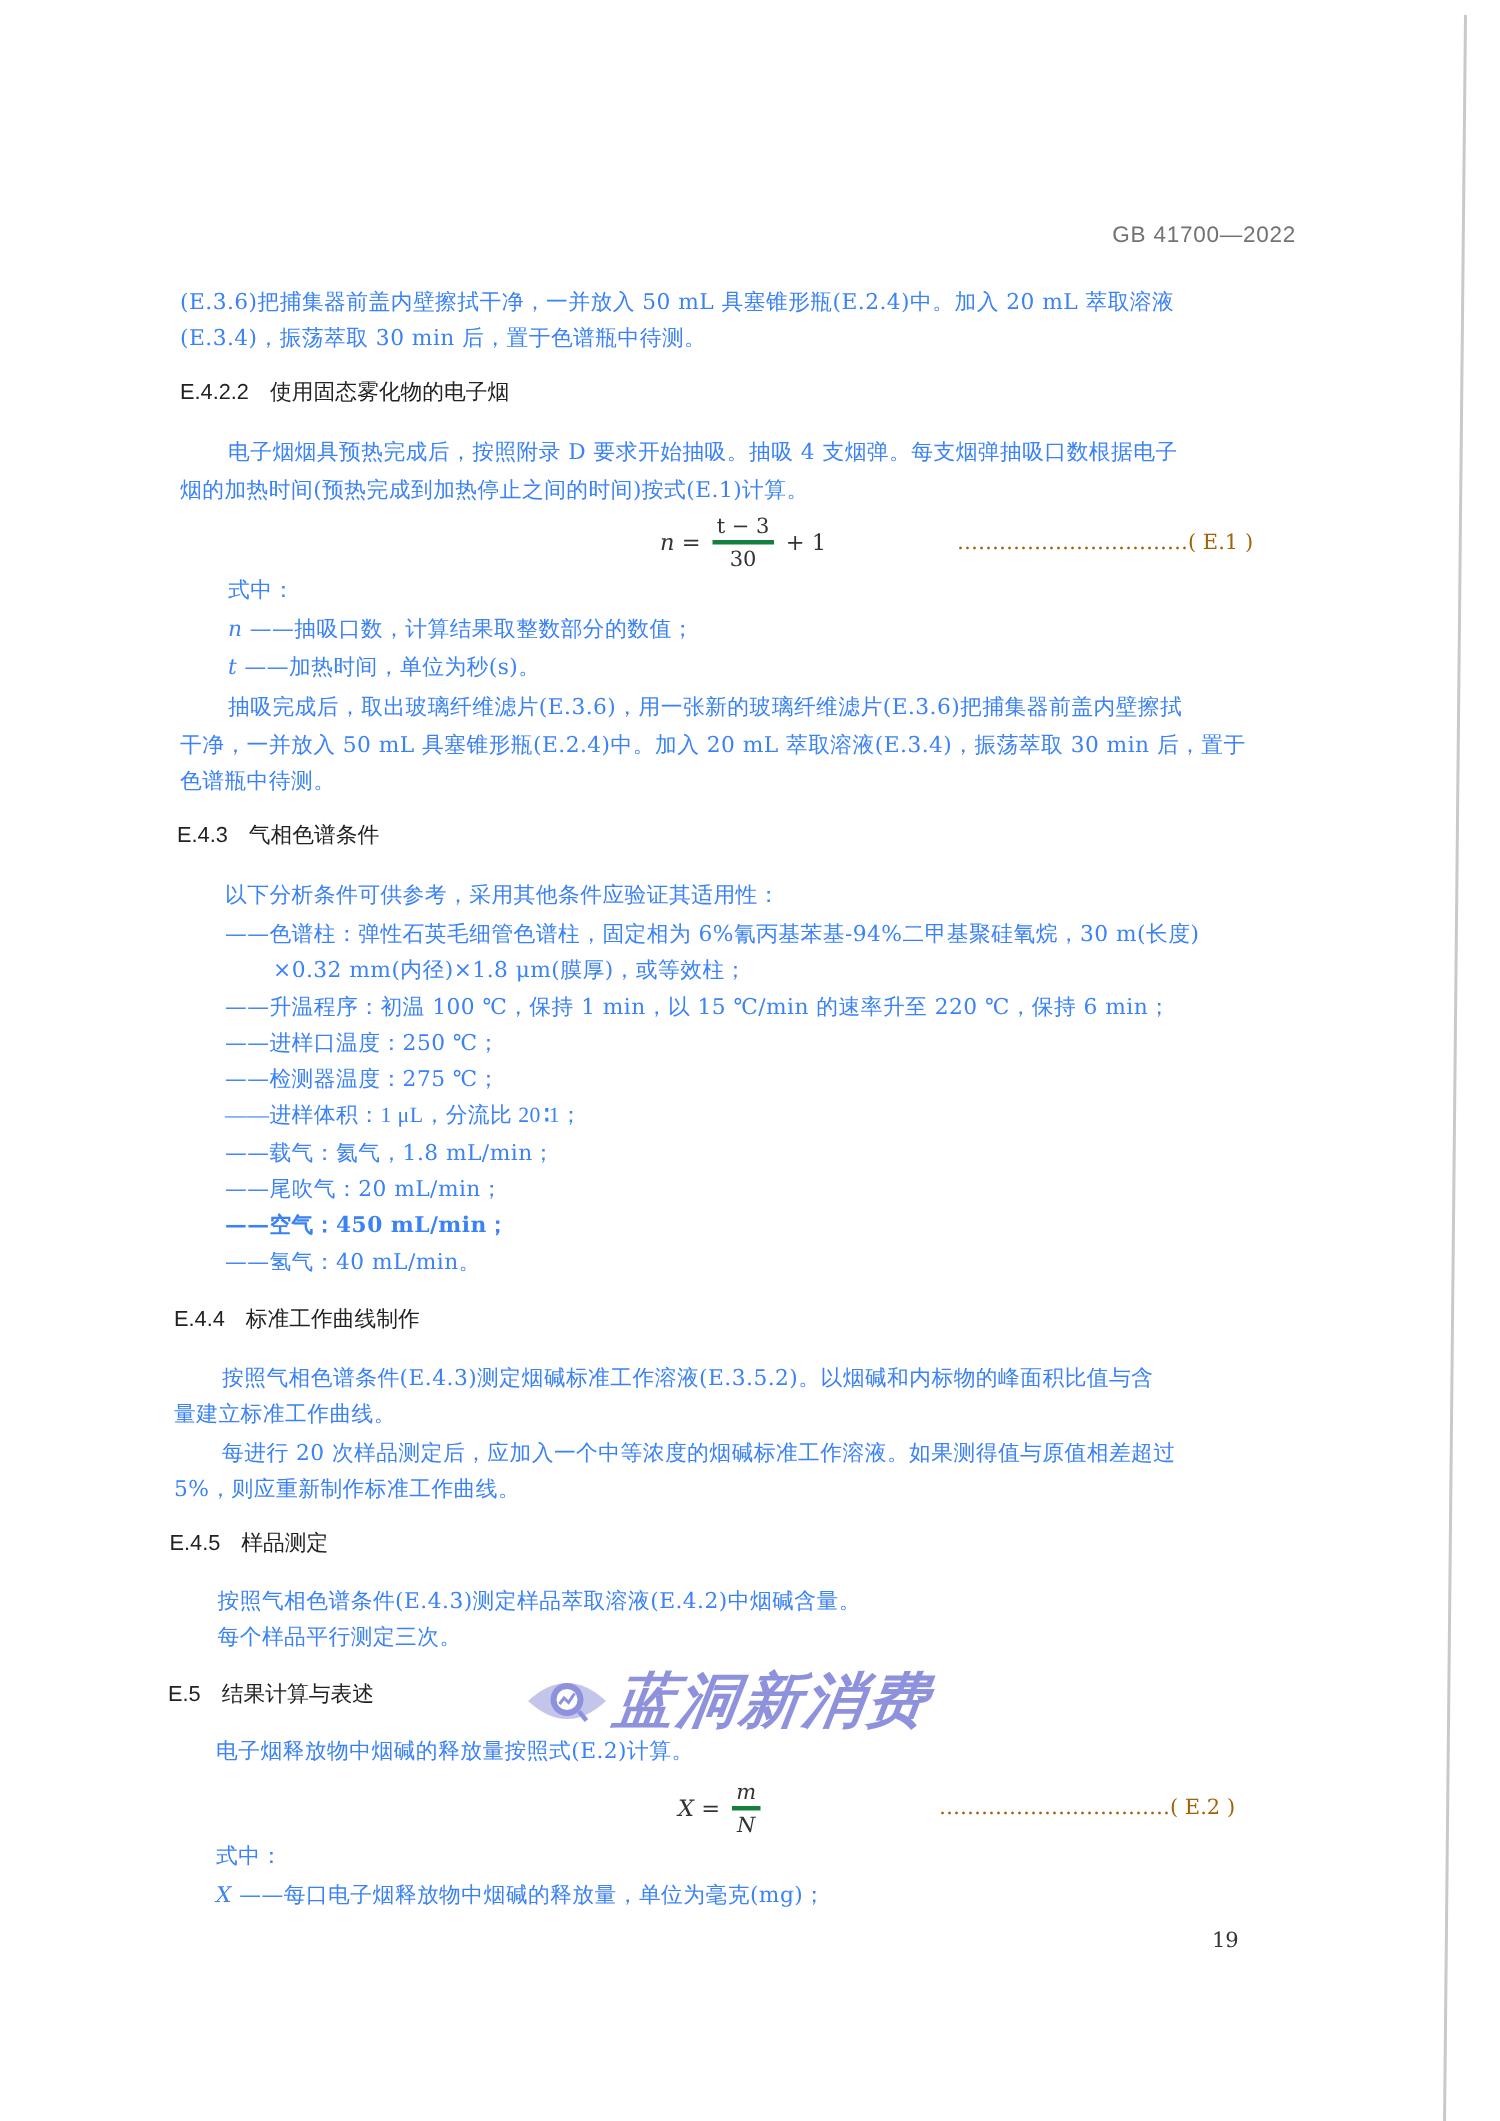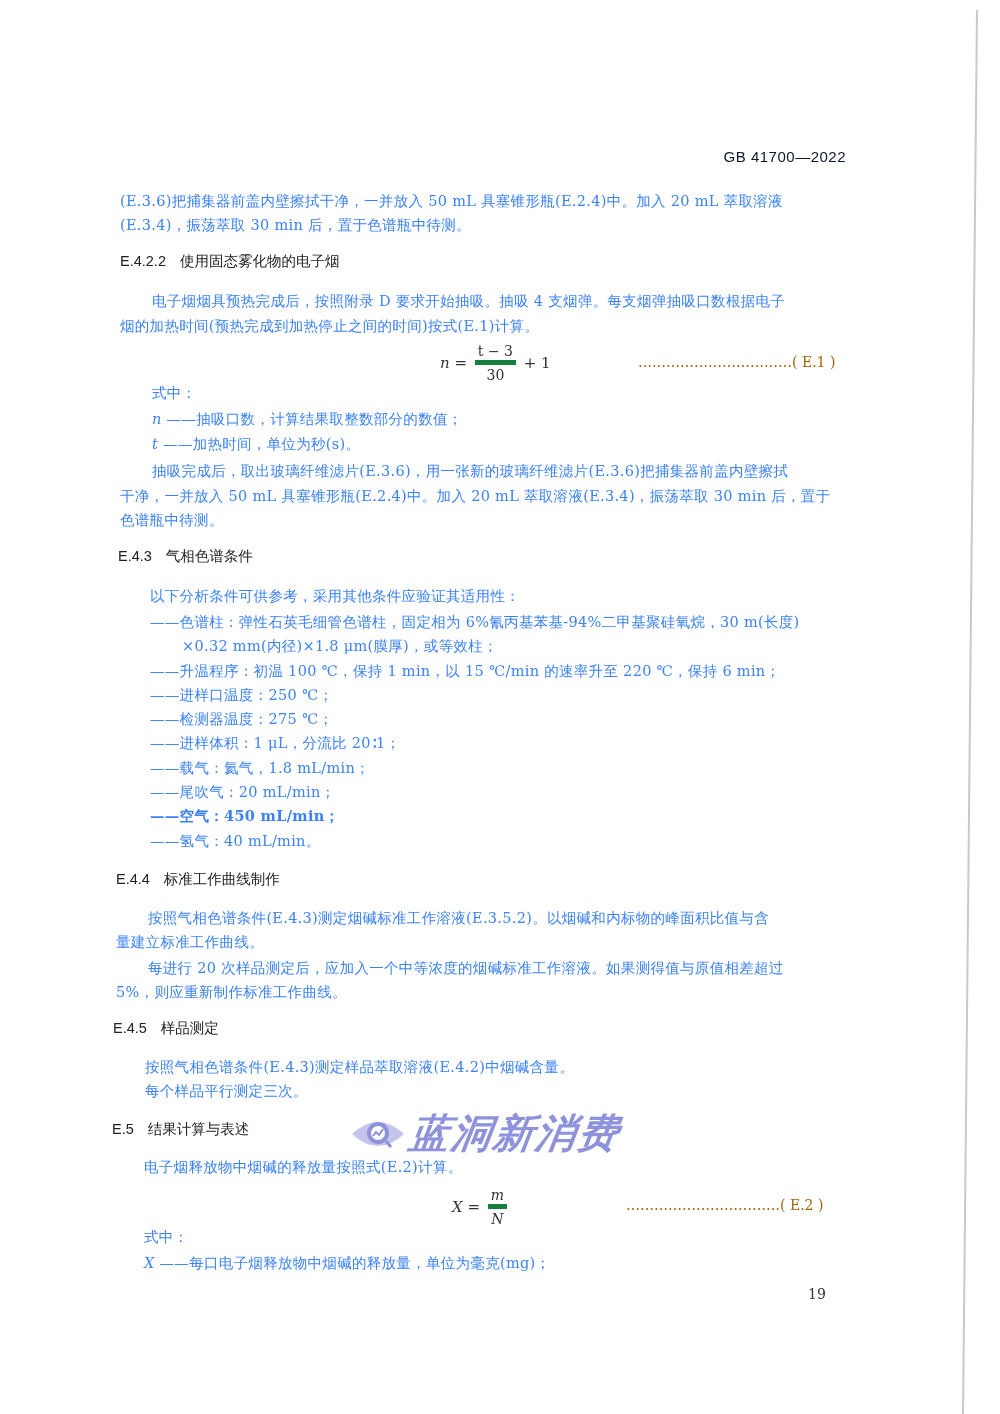--- a/index.html
+++ b/index.html
@@ -5,32 +5,32 @@
     html, body { margin: 0; padding: 0; }
     body {
       width: 1000px; height: 1414px; background: #ffffff; position: relative; overflow: hidden;
       font-family: "DejaVu Serif", "Liberation Serif", serif; color: #2b2b2b;
     }
     .page-edge {
       position: absolute; top: 10px; bottom: 0; width: 2px; background: #c9c9c9;
       left: 976px; transform: skewX(-0.57deg); transform-origin: top left;
     }
     .std-code {
-      position: absolute; top: 148px; right: 154px; font-size: 15px; letter-spacing: 0.5px; color: #0f172a;
+      position: absolute; top: 148px; right: 136px; font-size: 15px; letter-spacing: 0.5px; color: #737373;
       font-family: "Liberation Sans", "DejaVu Sans", sans-serif;
       margin-left: 40px;
     }
     .line { position: absolute; font-size: 14.5px; white-space: nowrap; color: #3b82f6; letter-spacing: 0.3px; }
     .heading { position: absolute; font-size: 14.5px; white-space: nowrap; color: #222;
       font-family: "DejaVu Sans", "Liberation Sans", sans-serif; }
     .heading .num { font-family: "Liberation Sans", sans-serif; margin-right: 14px; }
     .formula { position: absolute; font-size: 15px; white-space: nowrap; color: #333; }
     .formula i { font-style: italic; }
     .frac { display: inline-block; vertical-align: middle; text-align: center; margin: 0 3px; }
-    .frac .num-part { display: block; border-bottom: 5px solid #15803d; padding: 0 3px; line-height: 18px; font-size: 14px; }
+    .frac .num-part { display: block; border-bottom: 3px solid #15803d; padding: 0 3px; line-height: 18px; font-size: 14px; }
     .frac .den-part { display: block; line-height: 20px; font-size: 14px; }
     .eqno { position: absolute; font-size: 14px; white-space: nowrap; color: #a16207; }
     .var { font-style: italic; }
     .page-num { position: absolute; top: 1286px; left: 808px; font-size: 14px; color: #333; }
     .watermark { position: absolute; left: 350px; top: 1106px; display: flex; align-items: center; opacity: 0.85; }
     .wm-logo { width: 48px; height: 40px; position: relative; }
     .wm-text { font-family: "DejaVu Sans", sans-serif; font-weight: bold; font-style: italic; font-size: 40px;
       color: #7b7fd6; letter-spacing: 2px; margin-left: 12px; transform: skewX(-8deg); }
   </style>
 </head>
@@ -75,21 +75,21 @@
 
 <div class="heading" style="top:547px; left:118px;">
   <span class="num">E.4.3</span><span>气相色谱条件</span>
 </div>
 <div class="line" style="top:587px; left:150px;">以下分析条件可供参考，采用其他条件应验证其适用性：</div>
 <div class="line" style="top:613px; left:150px;">——色谱柱：弹性石英毛细管色谱柱，固定相为 6%氰丙基苯基-94%二甲基聚硅氧烷，30 m(长度)</div>
 <div class="line" style="top:637px; left:182px;">×0.32 mm(内径)×1.8 μm(膜厚)，或等效柱；</div>
 <div class="line" style="top:662px; left:150px;">——升温程序：初温 100 ℃，保持 1 min，以 15 ℃/min 的速率升至 220 ℃，保持 6 min；</div>
 <div class="line" style="top:686px; left:150px;">——进样口温度：250 ℃；</div>
 <div class="line" style="top:710px; left:150px;">——检测器温度：275 ℃；</div>
-<div class="line" style="top:734px; left:150px;">——进样体积：1 μL，分流比 20∶1；</div>
+<div class="line" style="top:734px; left:150px;font-family:Liberation Serif, serif;">——进样体积：1 μL，分流比 20∶1；</div>
 <div class="line" style="top:759px; left:150px;">——载气：氦气，1.8 mL/min；</div>
 <div class="line" style="top:783px; left:150px;">——尾吹气：20 mL/min；</div>
 <div class="line" style="top:807px; left:150px;font-weight:bold;">——空气：450 mL/min；</div>
 <div class="line" style="top:832px; left:150px;">——氢气：40 mL/min。</div>
 
 <div class="heading" style="top:870px; left:116px;">
   <span class="num">E.4.4</span><span>标准工作曲线制作</span>
 </div>
 <div class="line" style="top:909px; left:148px;">按照气相色谱条件(E.4.3)测定烟碱标准工作溶液(E.3.5.2)。以烟碱和内标物的峰面积比值与含</div>
 <div class="line" style="top:933px; left:116px;">量建立标准工作曲线。</div>

